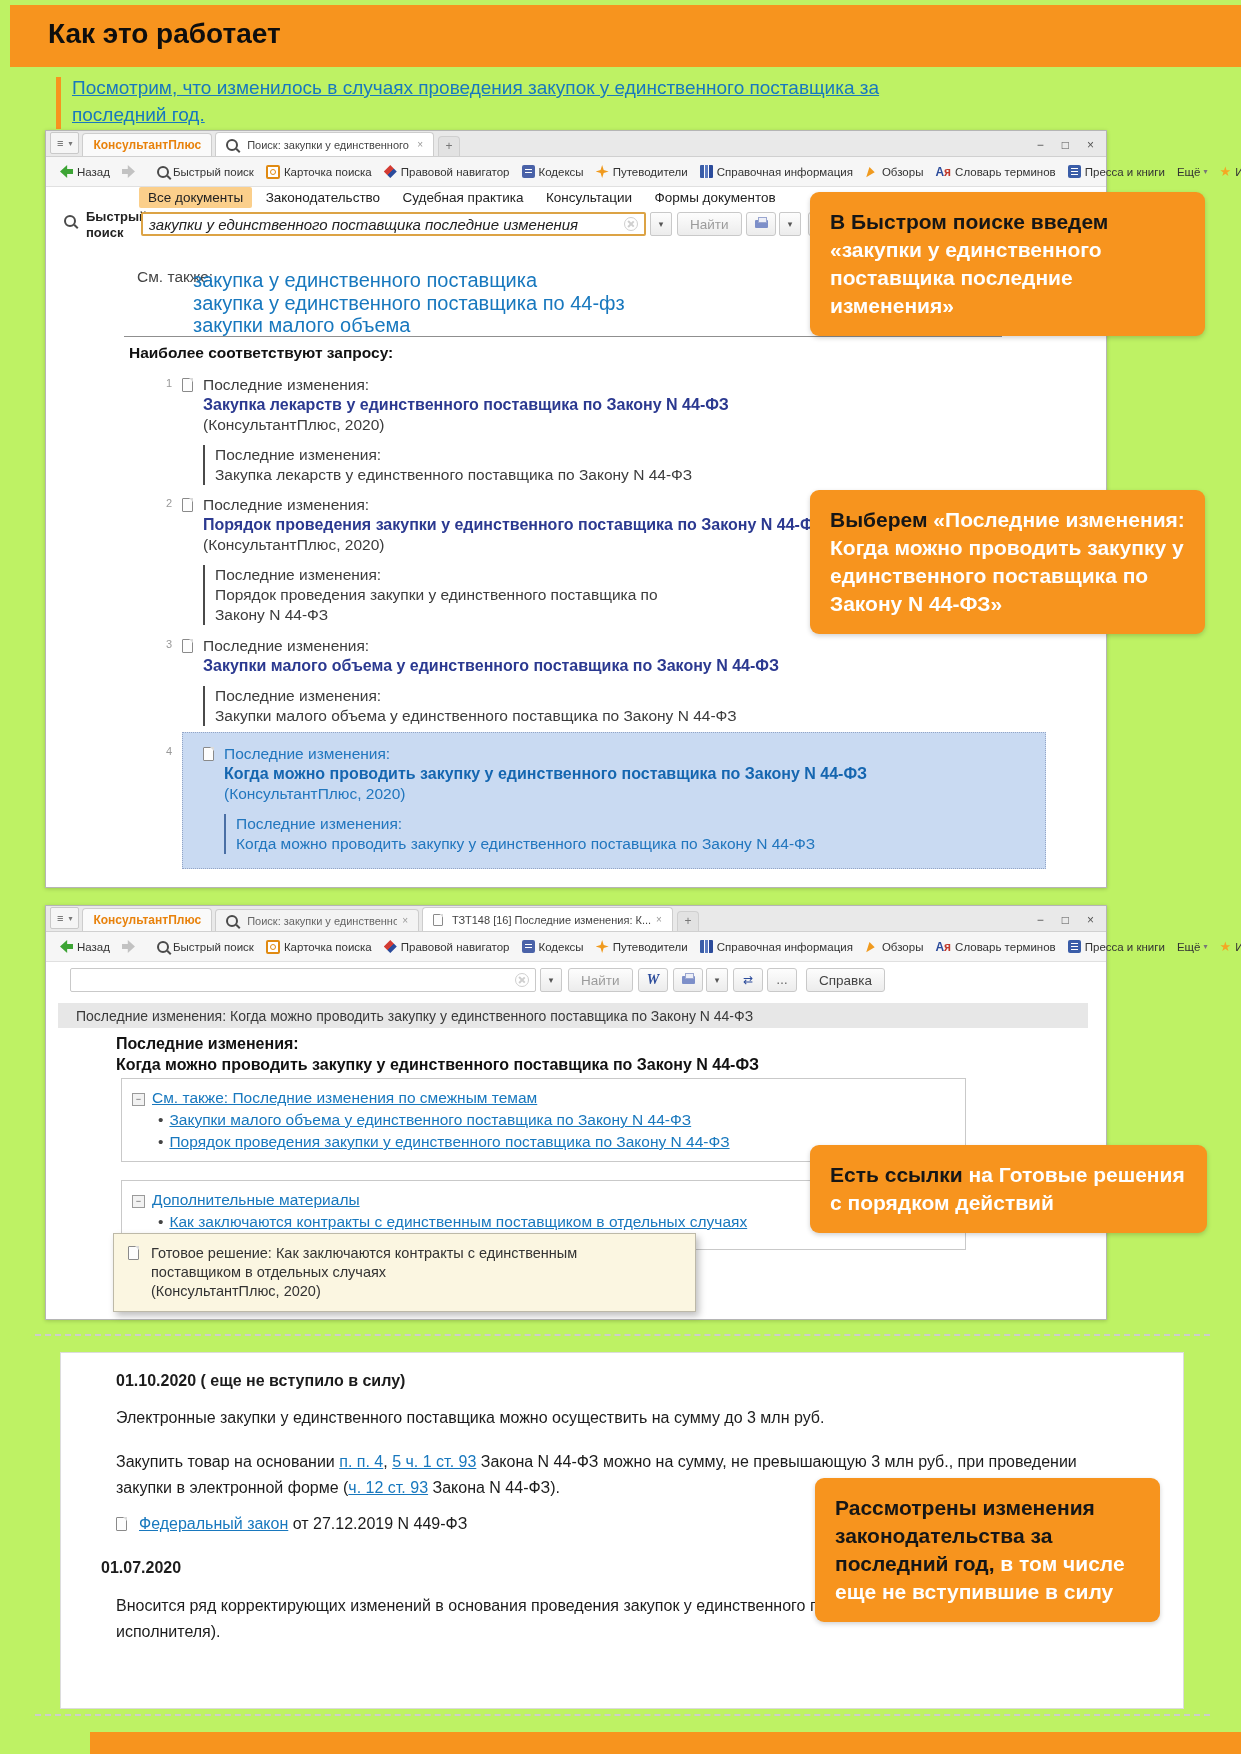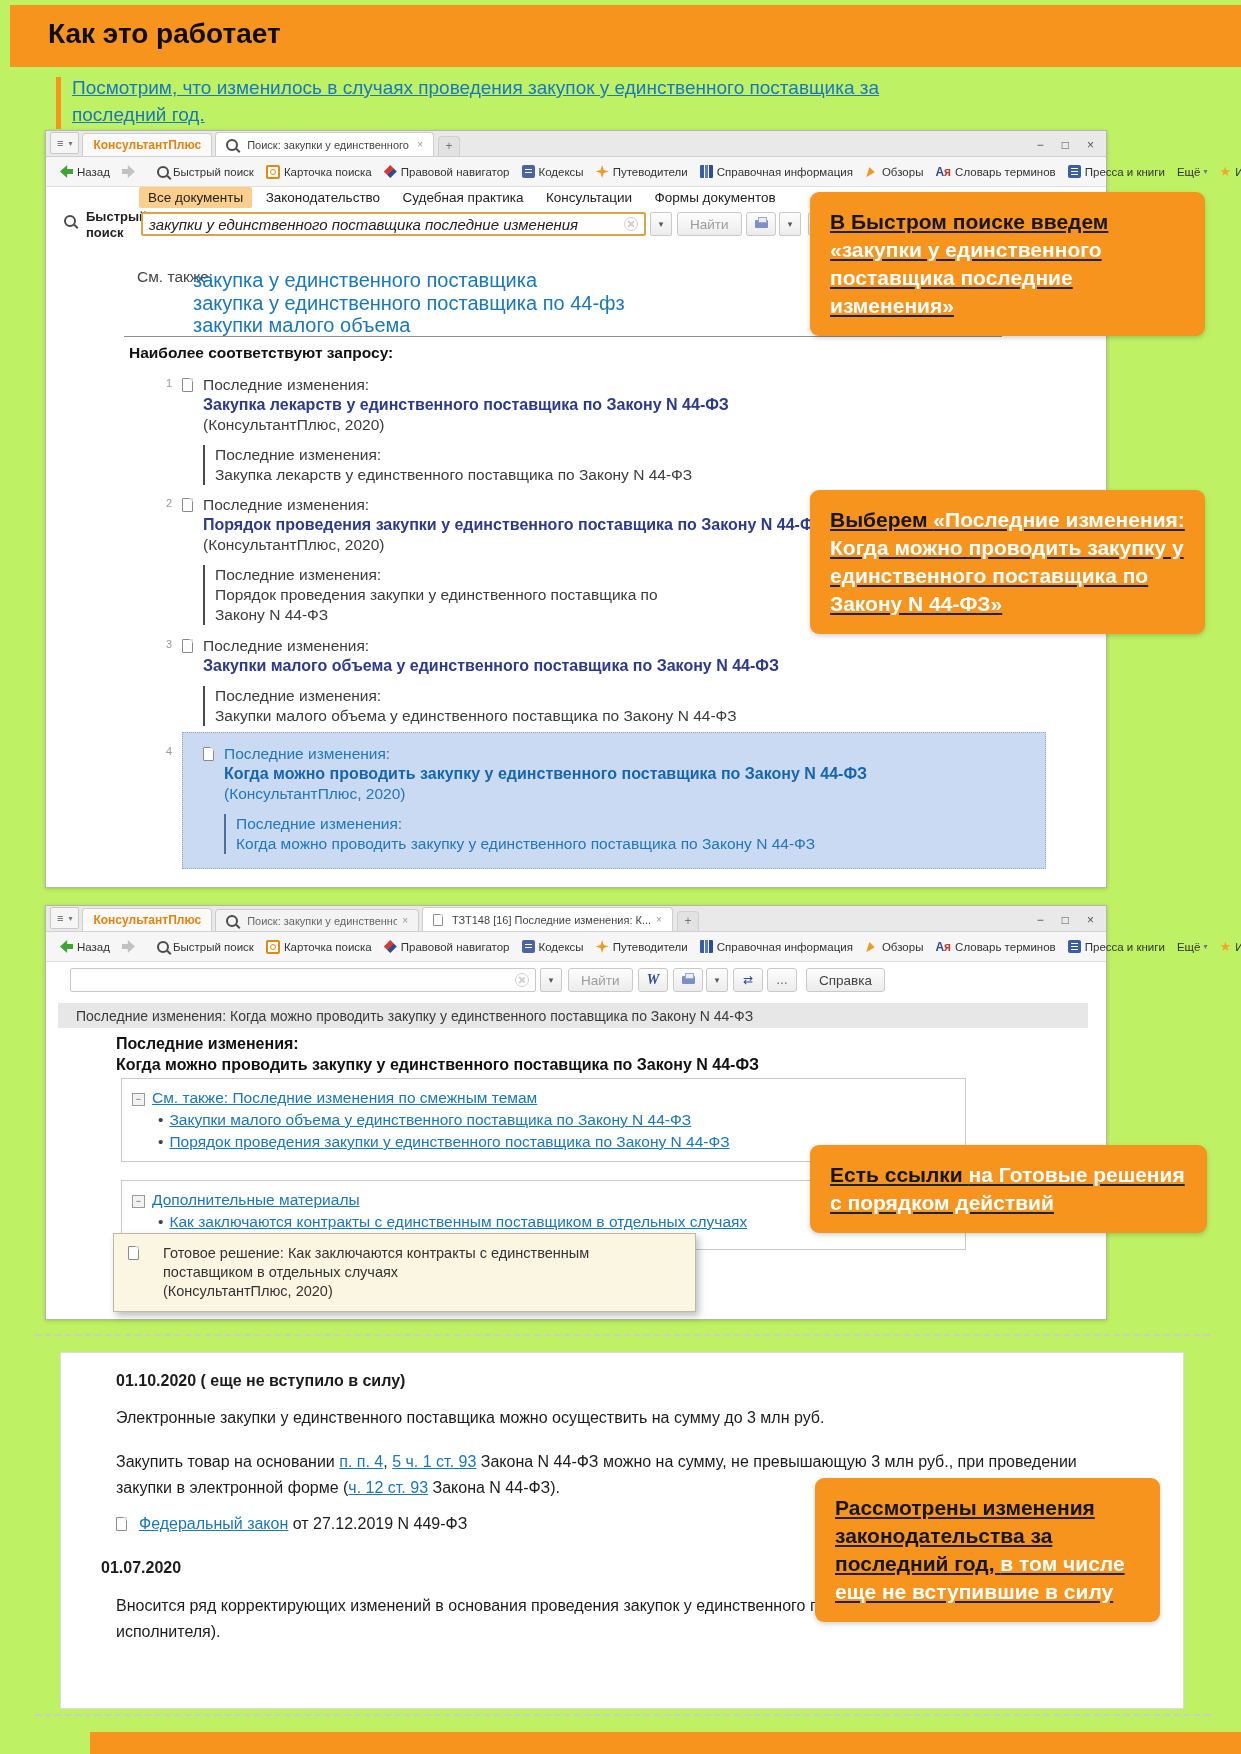--- a/index.html
+++ b/index.html
@@ -11,21 +11,21 @@
   .hdrbar{left:10px;top:5px;width:1231px;height:62px;background:#F7941E;}
   .hdr-title{left:48px;top:18px;font-size:28px;font-weight:bold;color:#0e0e0e;}
   .sub-accent{left:56px;top:77px;width:5px;height:52px;background:#F7941E;}
   .subtitle{left:72px;top:74px;width:960px;font-size:19px;line-height:27px;color:#1878BE;
             text-decoration:underline;white-space:pre-line;}
   .dashed{border-top:2px dashed #CCCCCC;height:0;}
   .footbar{left:90px;top:1732px;width:1151px;height:22px;background:#F7941E;}
 
   
   .callout{background:#F7941E;border-radius:9px;padding:16px 20px;font-size:21px;line-height:28px;
-           font-weight:bold;z-index:40;box-shadow:0 2px 5px rgba(0,0,0,.18);text-decoration:underline;}
+           font-weight:bold;z-index:40;box-shadow:0 2px 5px rgba(0,0,0,.18);}
   .callout .b{color:#161616;}
   .callout .w{color:#ffffff;}
 
   
   .win{background:#fff;border:1px solid #B5B5B5;box-shadow:0 1px 4px rgba(0,0,0,.18);z-index:10;}
   .tabstrip{position:absolute;left:0;top:0;right:0;height:26px;background:#E9E9E9;
             border-bottom:1px solid #D0D0D0;display:flex;align-items:flex-end;padding-left:4px;box-sizing:border-box;}
   .menu-btn{height:20px;margin-bottom:2px;padding:0 6px;border:1px solid #C9C9C9;background:#F5F5F5;
             border-radius:2px;font-size:11px;color:#555;display:flex;align-items:center;gap:2px;}
   .tab{display:flex;align-items:center;gap:5px;margin-left:3px;padding:0 10px;border:1px solid #CDCDCD;
@@ -105,21 +105,21 @@
           font-size:14px;color:#3a3a3a;display:flex;align-items:center;padding-left:18px;box-sizing:border-box;}
   .h2line{font-weight:bold;font-size:16px;line-height:21px;color:#111;}
   .cbox{position:absolute;left:75px;width:845px;border:1px solid #C9C9C9;background:#fff;
         padding:8px 10px;box-sizing:border-box;font-size:15.5px;line-height:22px;}
   .minus-ic{display:inline-block;width:11px;height:11px;border:1px solid #9a9a9a;background:#F2F2F2;color:#555;
             font-size:9px;line-height:10px;text-align:center;margin-right:7px;vertical-align:1px;}
   .blt{margin-left:26px;}
   .blt .dot{color:#444;margin-right:6px;}
   .tooltip{position:absolute;left:67px;top:327px;width:553px;background:#FBF6E1;border:1px solid #BDB9A8;
            box-shadow:3px 4px 7px rgba(0,0,0,.25);padding:10px 14px;font-size:14.5px;line-height:19px;color:#333;
-           display:flex;gap:20px;z-index:20;}
+           display:flex;gap:8px;z-index:20;}
   .tooltip .txt{white-space:pre-line;}
 
   
   .card{left:60px;top:1352px;width:1122px;height:355px;border:1px solid #DCDCDC;background:#fff;}
   .bd{position:absolute;left:55px;font-size:16px;line-height:26px;color:#1c1c1c;width:1030px;}
   .bdate{font-weight:bold;}
   .preline{white-space:pre-line;}
 </style>
 </head>
 <body>

